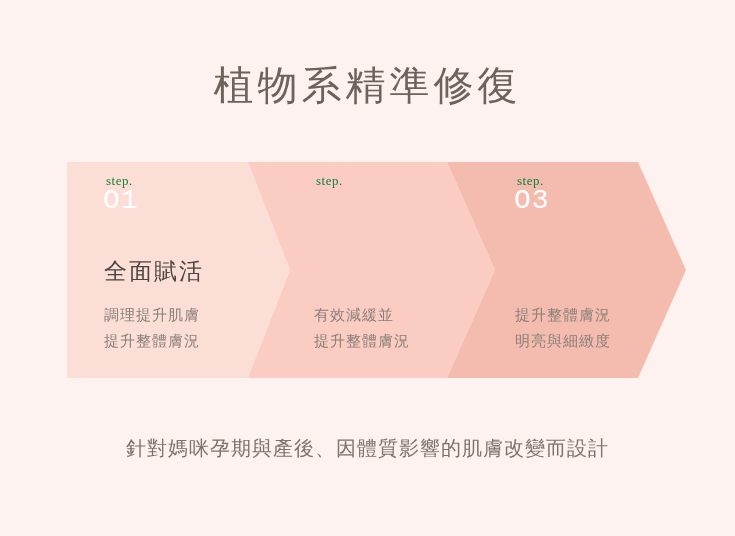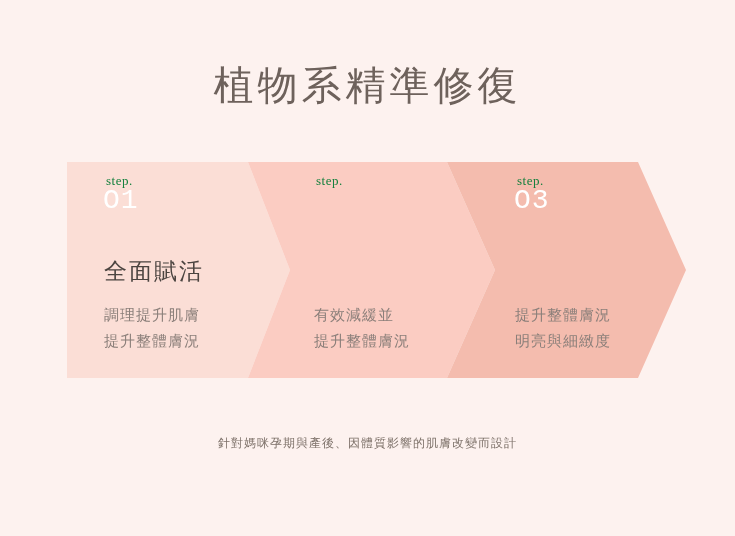--- a/index.html
+++ b/index.html
@@ -103,21 +103,21 @@
     white-space: pre-line;
   }
 
   
   .caption {
     position: absolute;
     top: 435px;
     left: 0;
     width: 735px;
     text-align: center;
-    font-size: 12px;
+    font-size: 20px;
     letter-spacing: 1px;
     color: #7d7169;
     font-family: "Liberation Serif", "DejaVu Serif", serif;
   }
 </style>
 </head>
 <body>
 
 <div class="poster">
 

